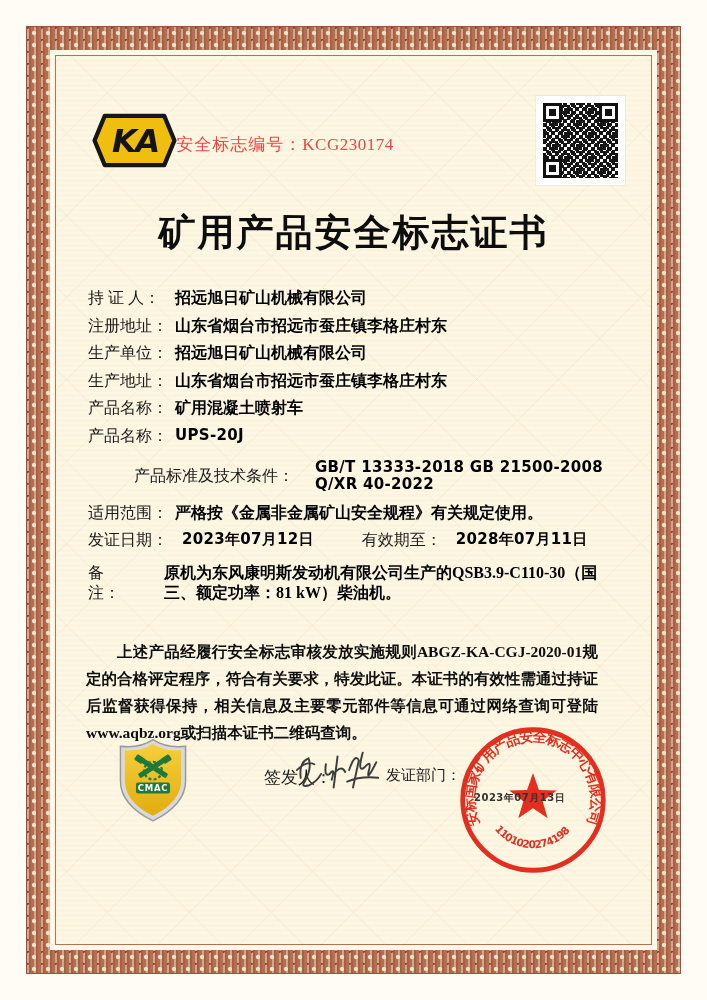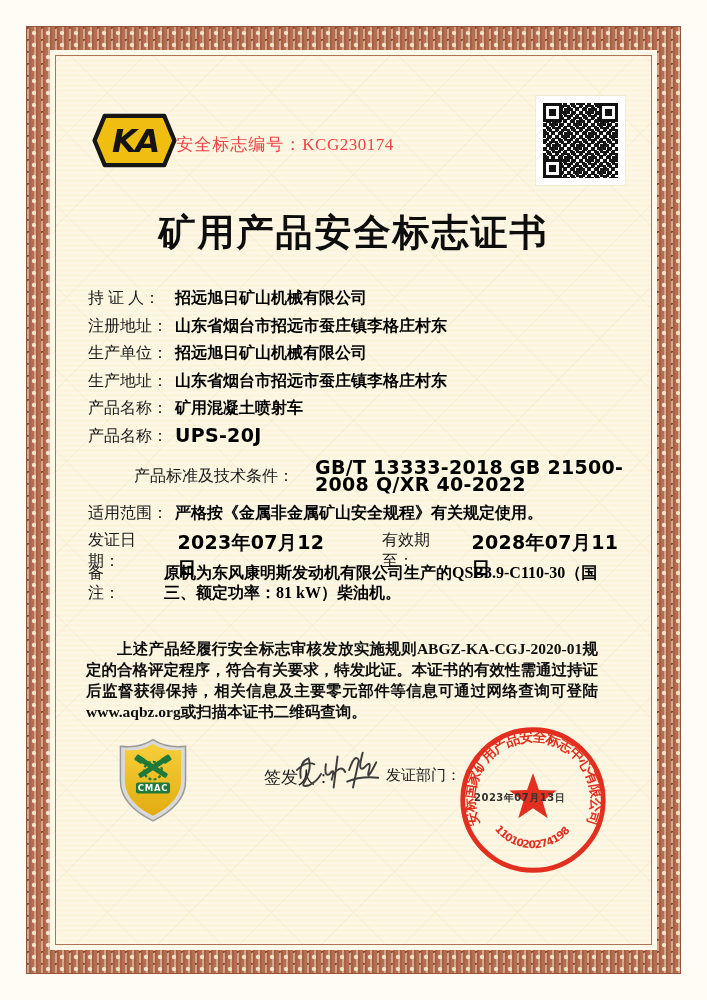--- a/index.html
+++ b/index.html
@@ -41,32 +41,32 @@
 
   .title { left:0; top:208px; width:707px; text-align:center; font-size:37px; font-weight:bold;
     color:#0d0d0d; letter-spacing:2px; }
 
   
   .fields { left:88px; top:289px; width:540px; }
   .frow { display:flex; align-items:center; margin-bottom:10.6px; font-size:16px; line-height:17px; }
   .frow .lbl { flex:0 0 87px; color:#1a1a1a; }
   .frow.wide .lbl { flex:0 0 181px;margin-left:46px; }
   .frow .val { flex:1; color:#000; font-weight:600; }
-  .v-num { font-family:"DejaVu Sans","Liberation Sans",sans-serif; font-weight:bold; font-size:19px; letter-spacing:.3px; }
+  .v-num { font-family:"DejaVu Sans","Liberation Sans",sans-serif; font-weight:bold; font-size:15px; letter-spacing:.3px; }
 
   .dates-row { left:88px; top:530px; width:540px; display:flex; font-size:16px; }
   .dates-row .lbl { color:#1a1a1a; }
   .dates-row .dval { margin-left:14px; }
   .dates-row .valid-group { margin-left:48px; }
 
   .remark-row { left:88px; top:563px; width:540px; display:flex; font-size:16px; line-height:20px;align-items:flex-end; }
   .remark-row .lbl { flex:0 0 76px; color:#1a1a1a; }
   .remark-row .val { width:458px; flex:0 0 458px; font-weight:700; }
 
-  .statement { left:86px; top:638px; width:512px; font-size:15.5px; line-height:21px;
+  .statement { left:86px; top:638px; width:512px; font-size:15.5px; line-height:27px;
     font-weight:700; color:#0e0e0e; text-indent:2em; text-align:justify; }
 
   
   .cmac { left:116px; top:738px; width:74px; height:86px; }
   .signer-label { left:240px; top:766px; font-size:17px; color:#1a1a1a;margin-left:24px; }
   .signature { left:292px; top:746px; width:92px; height:52px; }
   .issuer-label { left:386px; top:766px; font-size:15px; color:#1a1a1a;text-align:right; }
   .seal { left:456px; top:723px; width:154px; height:154px; z-index:3; }
   .stamp-date { left:474px; top:791px; z-index:4; font-size:10px; font-weight:bold; color:#333;
     font-family:"DejaVu Sans","Liberation Sans",sans-serif; letter-spacing:.5px; }

